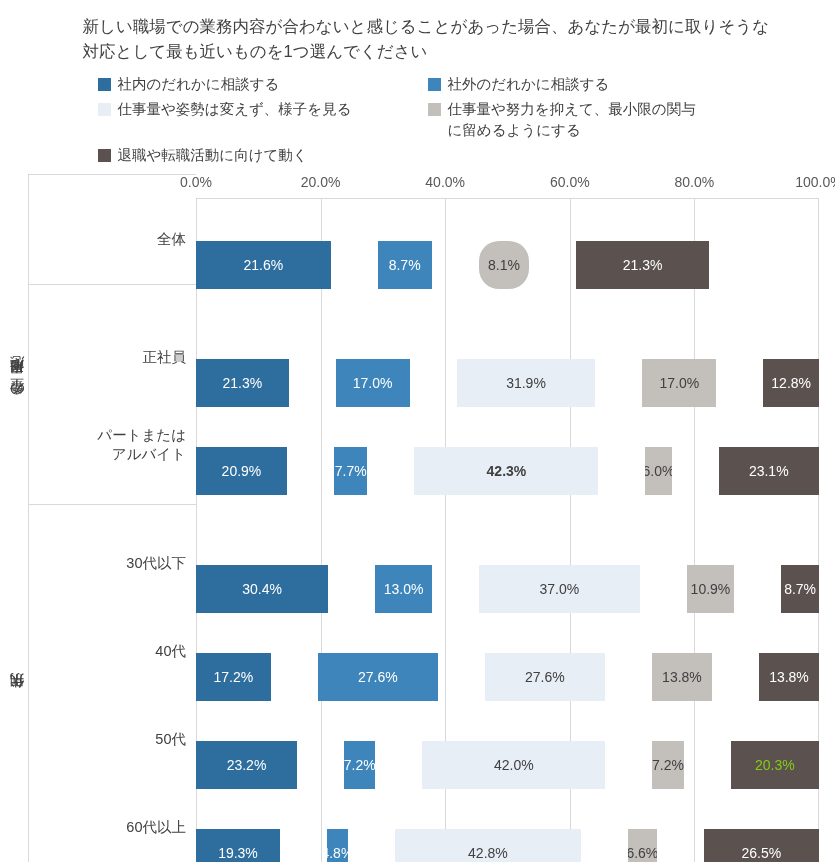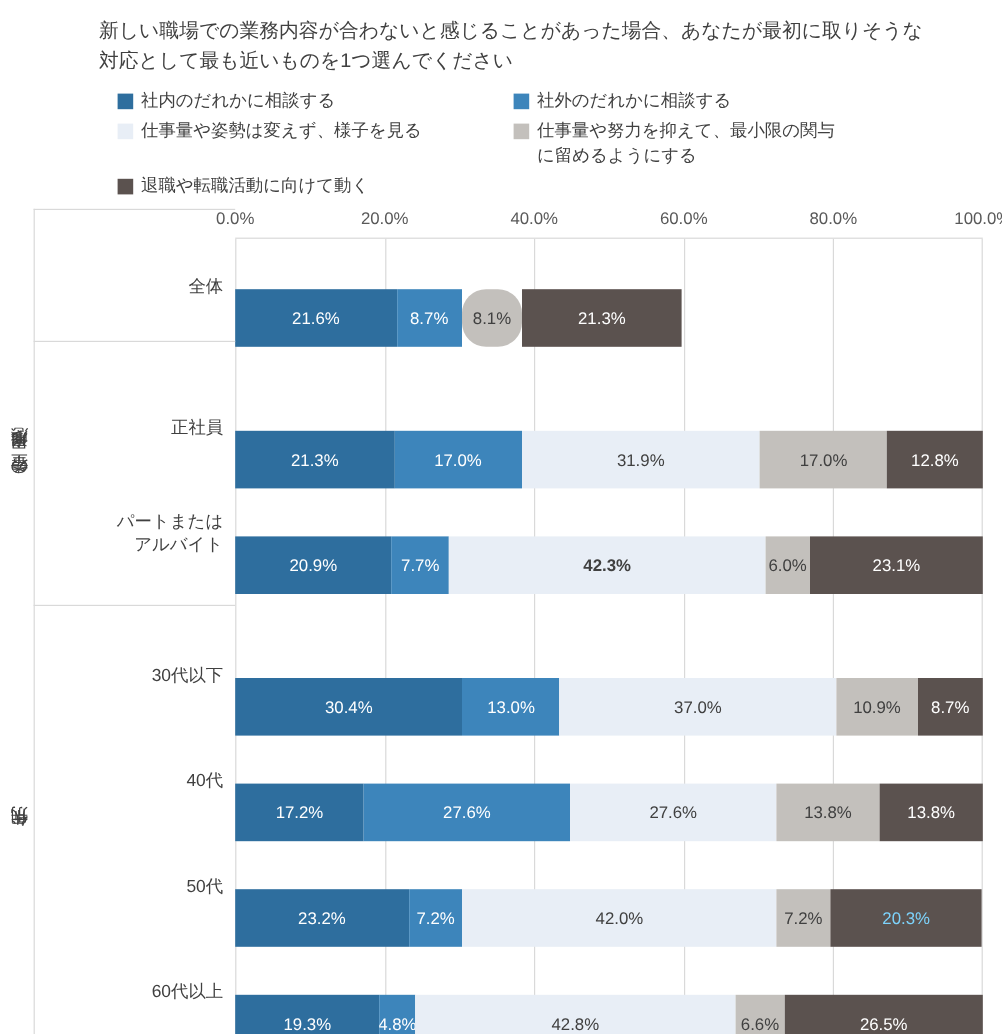--- a/index.html
+++ b/index.html
@@ -103,20 +103,21 @@
     display: flex;
     align-items: center;
   }
   .bar-row.spacer-row { height: 44px; }
 
   .bar-track {
     position: relative;
     width: 100%;
     height: 48px;
     display: flex;
+    gap: 47px;
   }
   .bar-seg {
     height: 100%;
     display: flex;
     align-items: center;
     justify-content: center;
     font-size: 14px;
     box-sizing: border-box;
     overflow: hidden;
     white-space: nowrap;
@@ -320,21 +321,21 @@
             </div>
             <div class="bar-seg" style="width: 7.2%; background: rgb(61, 133, 187); color: rgb(255, 255, 255);">
               <span>7.2%</span>
             </div>
             <div class="bar-seg" style="width: 42%; background: rgb(232, 238, 246); color: rgb(64, 64, 64);">
               <span>42.0%</span>
             </div>
             <div class="bar-seg" style="width: 7.2%; background: rgb(195, 192, 188); color: rgb(64, 64, 64);">
               <span>7.2%</span>
             </div>
-            <div class="bar-seg" style="width: 20.3%; background: rgb(91, 82, 79); color: #7dd3fc;">
+            <div class="bar-seg" style="width: 20.3%; background: rgb(91, 82, 79); color: #84cc16;">
               <span>20.3%</span>
             </div>
           </div>
         </div>
         <div class="bar-row" style="height: 88px;">
           <div class="bar-track">
             <div class="bar-seg" style="width: 19.3%; background: rgb(46, 110, 158); color: rgb(255, 255, 255);">
               <span>19.3%</span>
             </div>
             <div class="bar-seg" style="width: 4.8%; background: rgb(61, 133, 187); color: rgb(255, 255, 255);">

